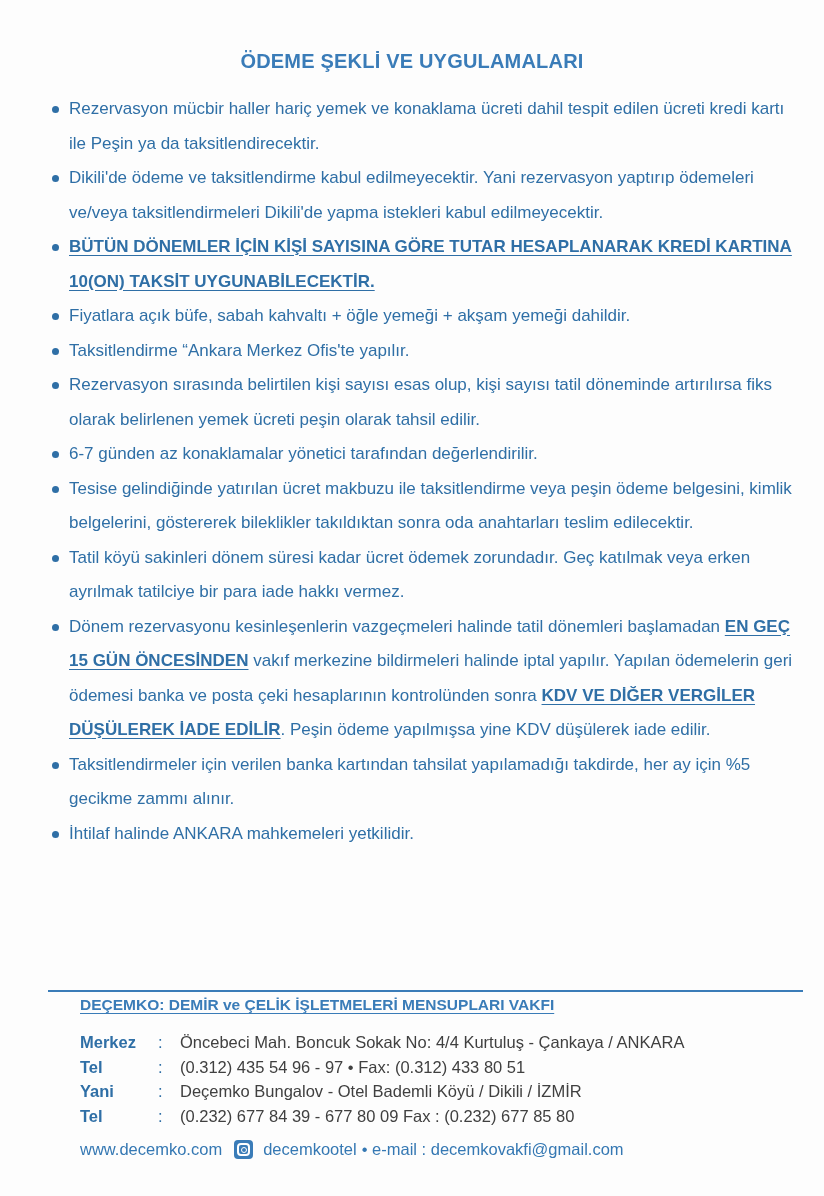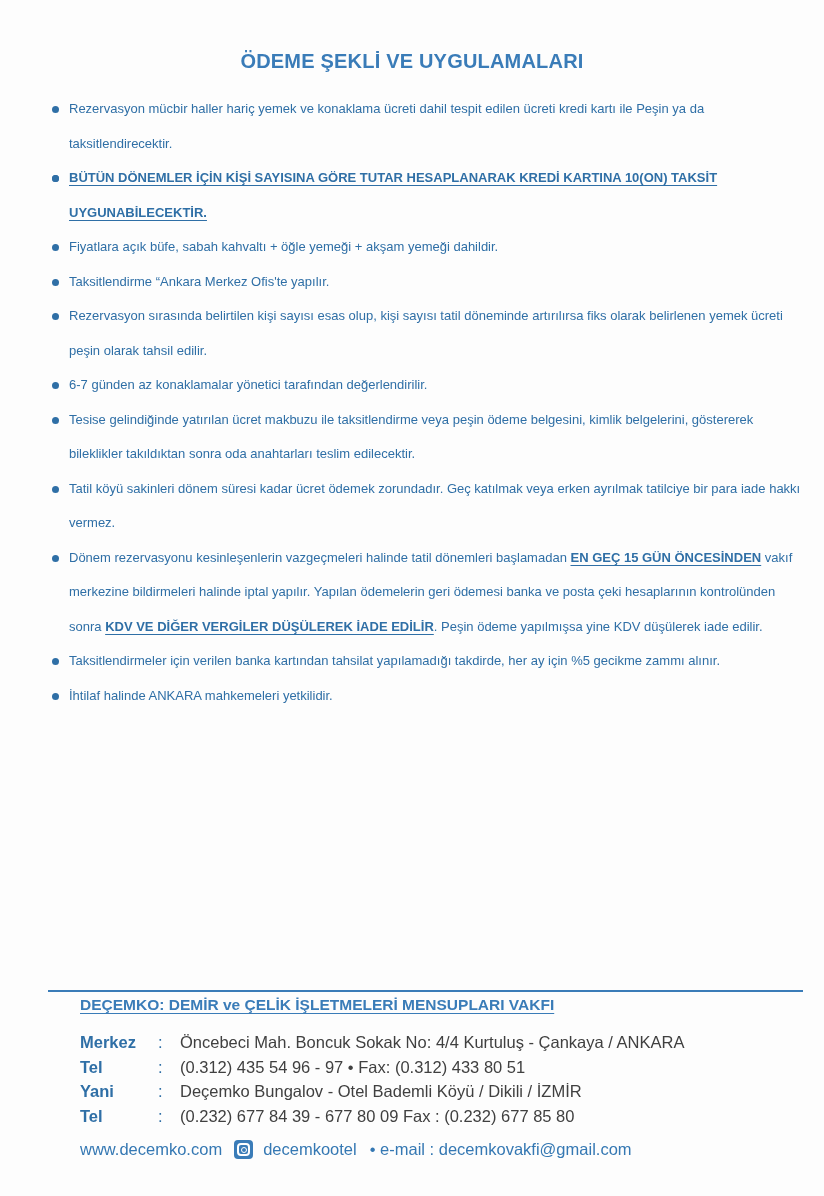--- a/index.html
+++ b/index.html
@@ -22,21 +22,21 @@
     }
     .list {
       position: absolute;
       top: 92px; left: 52px; width: 750px;
       margin: 0; padding: 0;
       list-style: none;
     }
     .item {
       position: relative;
       padding-left: 17px;
-      font-size: 13px;
+      font-size: 17px;
       line-height: 34.5px;
       color: #2f6fa6;
     }
     .bullet {
       position: absolute;
       left: 0; top: 14px;
       width: 7px; height: 7px;
       border-radius: 50%;
       background: #2f6fa6;
     }
@@ -94,20 +94,21 @@
 
 <div class="title">ÖDEME ŞEKLİ VE UYGULAMALARI</div>
 
 <ul class="list">
   <li class="item">
     <span class="bullet"></span>
     <span>Rezervasyon mücbir haller hariç yemek ve konaklama ücreti dahil tespit edilen ücreti kredi kartı ile Peşin ya da taksitlendirecektir.</span>
   </li>
   <li class="item">
     <span class="bullet"></span>
+    <span>Dikili'de ödeme ve taksitlendirme kabul edilmeyecektir. Yani rezervasyon yaptırıp ödemeleri ve/veya taksitlendirmeleri Dikili'de yapma istekleri kabul edilmeyecektir.</span>
   </li>
   <li class="item">
     <span class="bullet"></span>
     <span class="u">BÜTÜN DÖNEMLER İÇİN KİŞİ SAYISINA GÖRE TUTAR HESAPLANARAK KREDİ KARTINA 10(ON) TAKSİT UYGUNABİLECEKTİR.</span>
   </li>
   <li class="item">
     <span class="bullet"></span>
     <span>Fiyatlara açık büfe, sabah kahvaltı + öğle yemeği + akşam yemeği dahildir.</span>
   </li>
   <li class="item">
@@ -167,14 +168,14 @@
     <span class="clabel">Tel</span>
     <span class="ccolon">:</span>
     <span class="cval">(0.232) 677 84 39 - 677 80 09  Fax : (0.232) 677 85 80</span>
   </div>
 </div>
 
 <div class="web">
   <span>www.decemko.com</span>
   <span class="ig"></span>
   <span>decemkootel</span>
-  <span style="margin-left:13px">• e-mail : decemkovakfi@gmail.com</span>
+  <span style="margin-left:5px">• e-mail : decemkovakfi@gmail.com</span>
 </div>
 
 </body></html>

